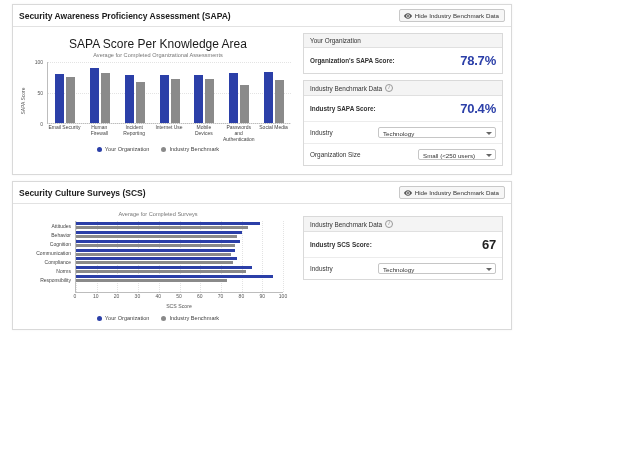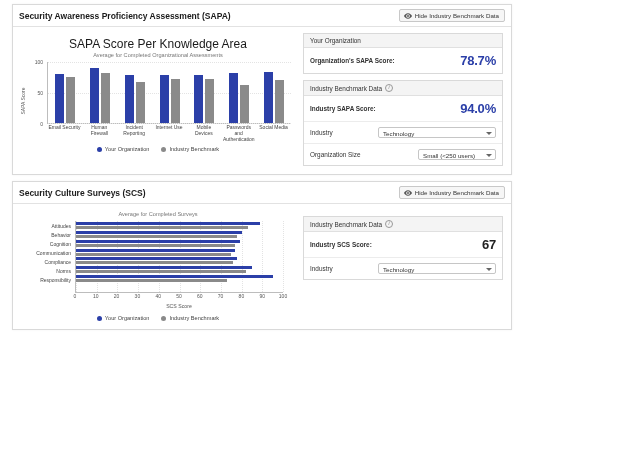--- a/index.html
+++ b/index.html
@@ -431,21 +431,21 @@
           </div>
         </div>
 
         <div class="panel" style="margin-top:6px;">
           <div class="panel-head">
             <span>Industry Benchmark Data</span>
             <span class="info-i">i</span>
           </div>
           <div class="row">
             <span class="row-label">Industry SAPA Score:</span>
-            <span class="score">94.0%</span>
+            <span class="score">70.4%</span>
           </div>
           <div class="row">
             <span class="row-label plain">Industry</span>
             <span class="select">
               <span>Technology</span>
               <span class="caret"></span>
             </span>
           </div>
           <div class="row">
             <span class="row-label plain">Organization Size</span>

